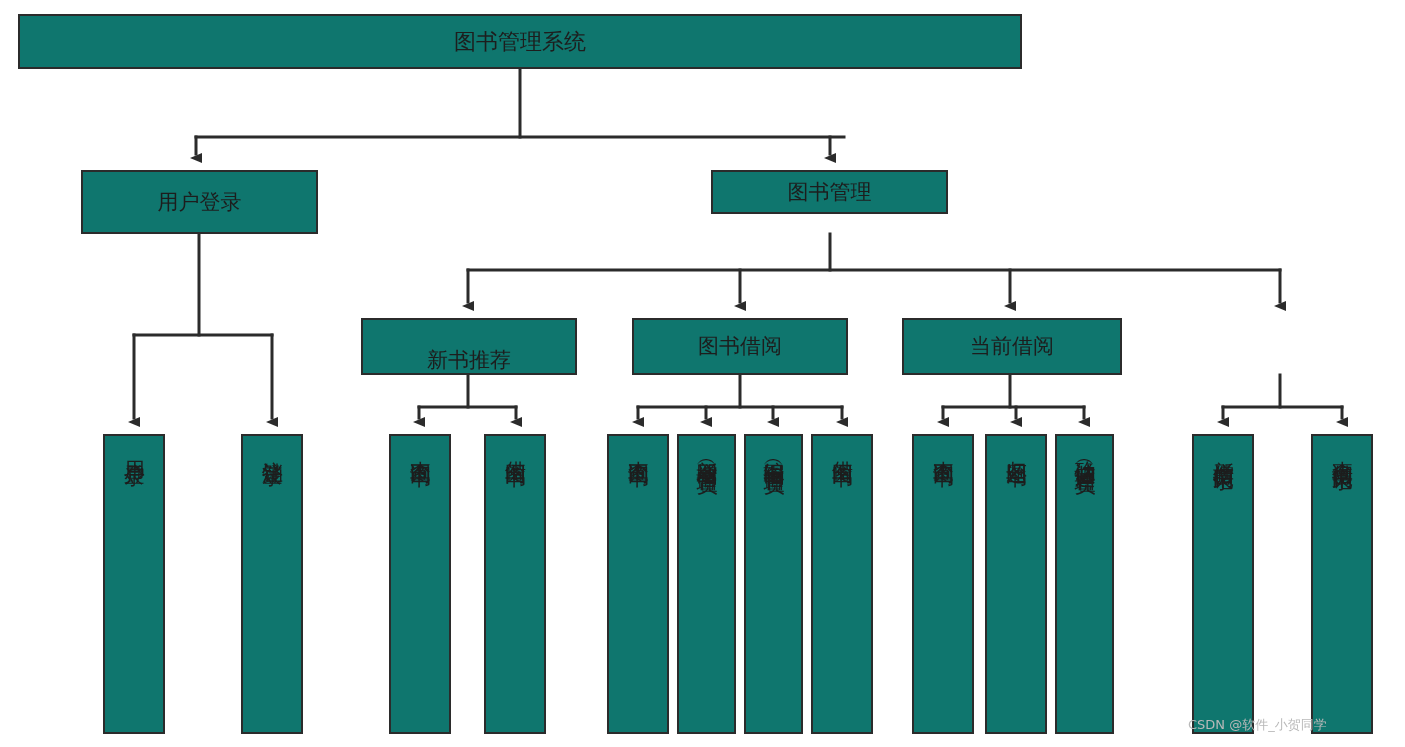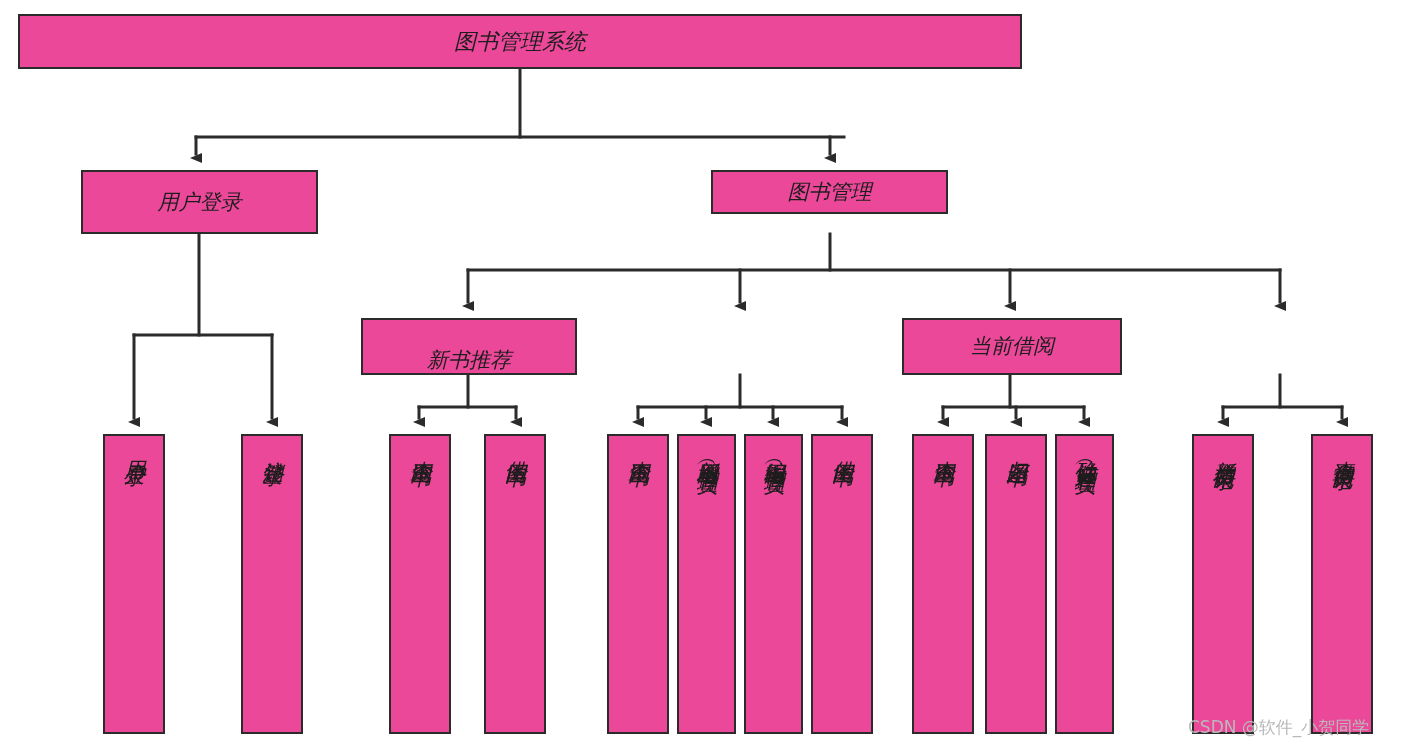--- a/index.html
+++ b/index.html
@@ -21,27 +21,26 @@
   #diagram-svg {
     position: absolute;
     left: 0;
     top: 0;
     width: 1405px;
     height: 747px;
   }
   .node {
     position: absolute;
     box-sizing: border-box;
-    background: #ec4899;
+    background: #0f766e;
     border: 2px solid #2b2b2b;
     display: flex;
     align-items: center;
     justify-content: center;
     overflow: hidden;
-    font-style: italic;
   }
   .node-label {
     display: block;
     text-align: center;
     color: #1d1d1d;
     line-height: 1.18;
     white-space: nowrap;
   }
   
   .node.h .node-label {
@@ -61,21 +60,21 @@
     writing-mode: vertical-rl;
     text-orientation: upright;
     font-size: 21px;
     letter-spacing: 2px;
     line-height: 1;
   }
   .watermark {
     position: absolute;
     left: 1188px;
     top: 716px;
-    font-size: 17px;
+    font-size: 13px;
     color: #b9b9b9;
     white-space: nowrap;
     user-select: none;
   }
 </style>
 </head>
 <body>
 
 <div id="diagram-root">
 
@@ -136,20 +135,23 @@
   <div class="node h" style="left:81px; top:170px; width:237px; height:64px;">
     <span class="node-label">用户登录</span>
   </div>
   <div class="node h" style="left:711px; top:170px; width:237px; height:44px;">
     <span class="node-label">图书管理</span>
   </div>
 
   <div class="node h" style="left:361px; top:318px; width:216px; height:57px;align-items:flex-end;">
     <span class="node-label">新书推荐</span>
   </div>
+  <div class="node h" style="left:632px; top:318px; width:216px; height:57px;">
+    <span class="node-label">图书借阅</span>
+  </div>
   <div class="node h" style="left:902px; top:318px; width:220px; height:57px;">
     <span class="node-label">当前借阅</span>
   </div>
 
   <div class="node v" style="left:103px; top:434px; width:62px; height:300px;">
     <span class="node-label">用户登录</span>
   </div>
   <div class="node v" style="left:241px; top:434px; width:62px; height:300px;">
     <span class="node-label">注销登录</span>
   </div>

